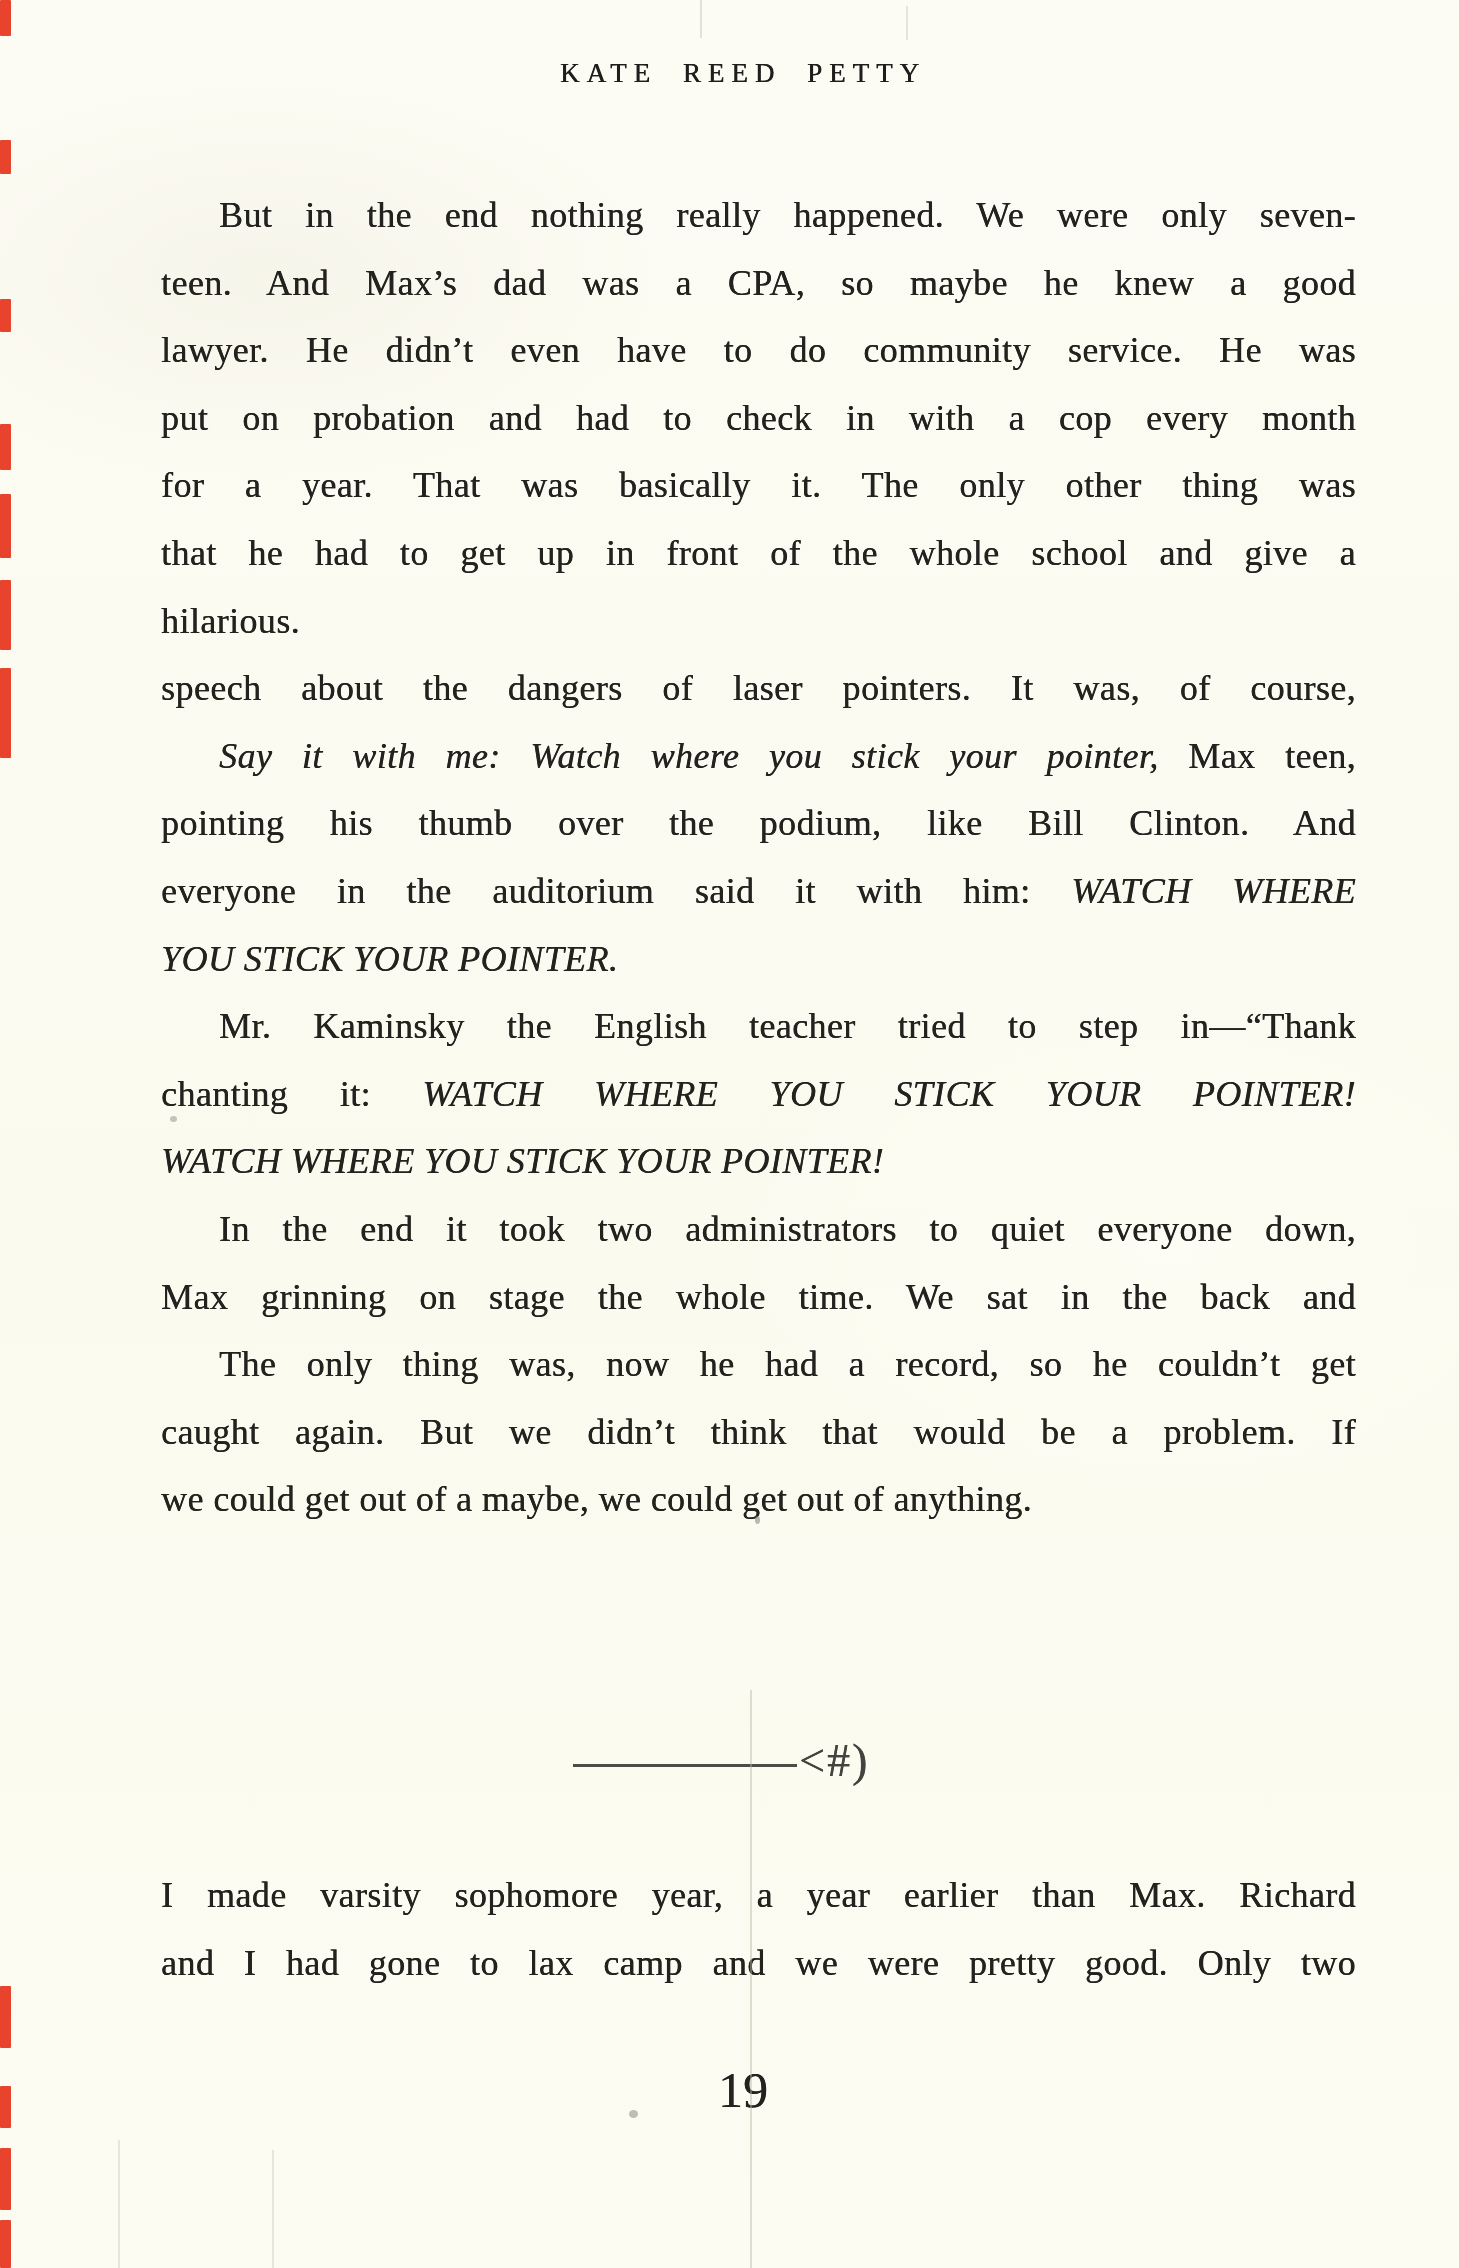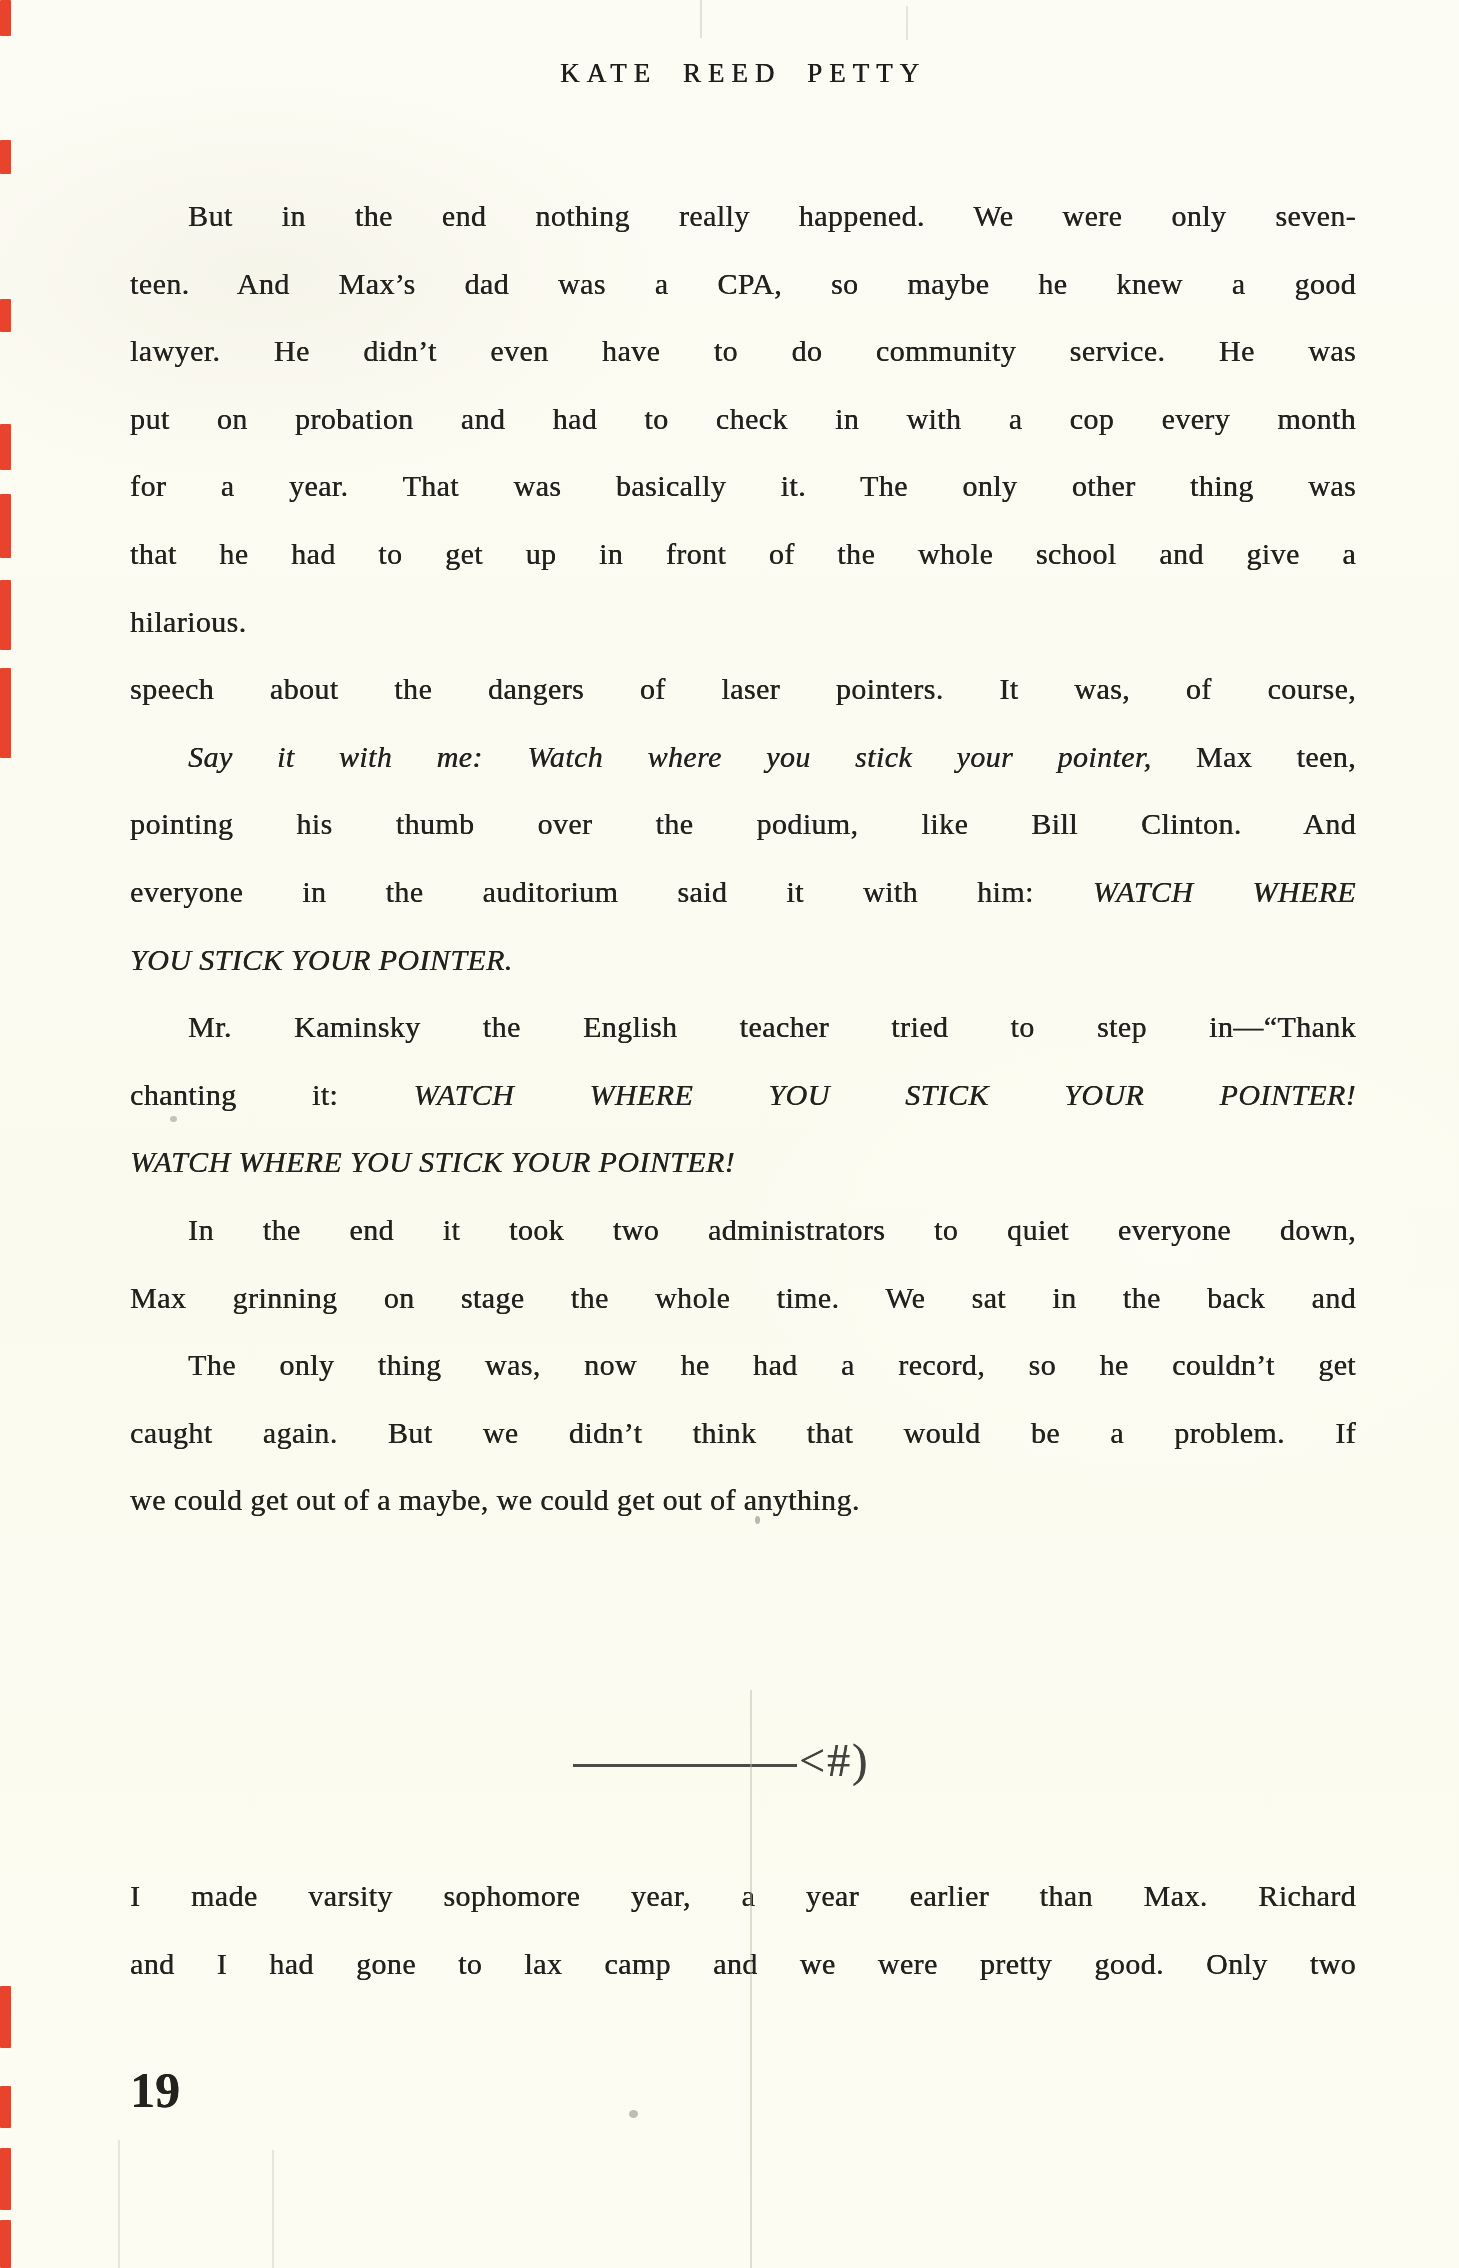--- a/index.html
+++ b/index.html
@@ -19,23 +19,24 @@
     position:absolute;top:58px;left:130px;width:1226px;
     text-align:center;
     font-size:27px;letter-spacing:7px;word-spacing:12px;
     color:#1f1e1c;
     text-shadow:.4px 0 0 currentColor;
   }
   .body-block{position:absolute;top:182px;left:130px;width:1226px;}
   .footer-block{position:absolute;top:1862px;left:130px;width:1226px;}
   .tline{
     height:67.6px;line-height:67.6px;
-    font-size:30px;letter-spacing:.4px;
+    font-size:36px;letter-spacing:.4px;
     white-space:nowrap;
     text-shadow:.35px 0 0 currentColor;
+    margin-left:31px;
   }
   .tline.justify{
     white-space:normal;
     text-align:justify;
     text-align-last:justify;
   }
   .tline.indent{padding-left:58px;}
   .tline .it{font-style:italic;}
   .divider{
     position:absolute;top:1730px;left:573px;height:62px;
@@ -44,24 +45,23 @@
   .divider-rule{
     width:224px;height:3px;background:#4e4c48;margin-top:8px;
   }
   .divider-glyph{
     font-size:46px;color:#45433f;line-height:1;
     letter-spacing:2px;margin-left:2px;
     text-shadow:.3px 0 0 currentColor;
   }
   .page-number{
     position:absolute;top:2060px;left:130px;width:1226px;
-    height:60px;line-height:60px;
+    height:60px;line-height:60px;text-align:center;
     font-size:50px;color:#23221f;
     text-shadow:.3px 0 0 currentColor;
-    font-weight:bold;
   }
   .edge-mark{position:absolute;left:0;width:11px;border-radius:1px;}
   .streak{position:absolute;width:2px;}
   .speck{position:absolute;border-radius:50%;background:#8d8b82;}
 </style>
 </head>
 <body>
 
 <div class="page">
 

